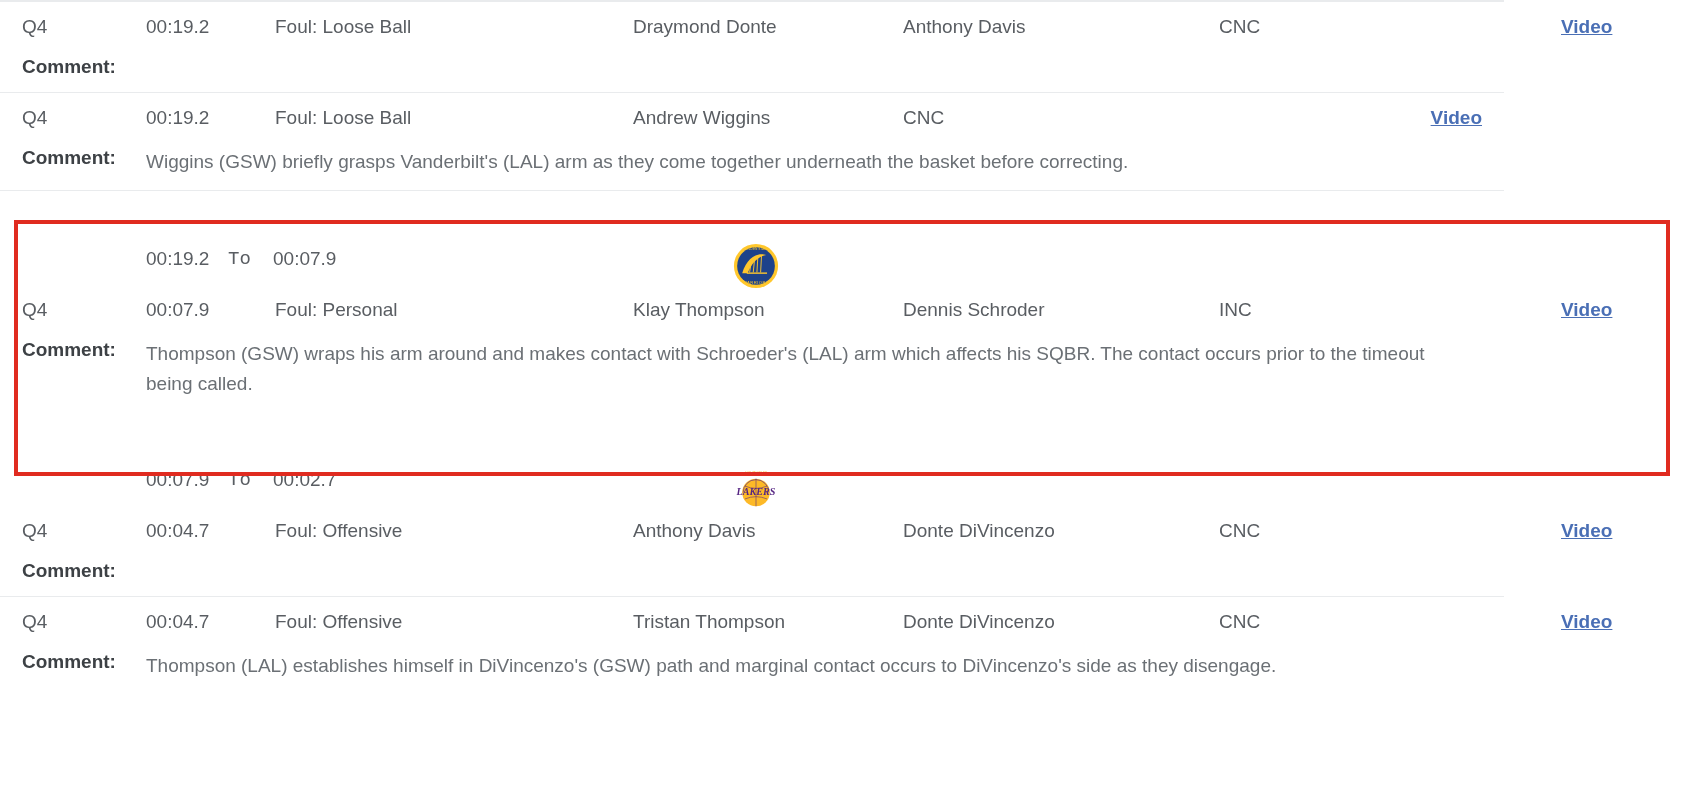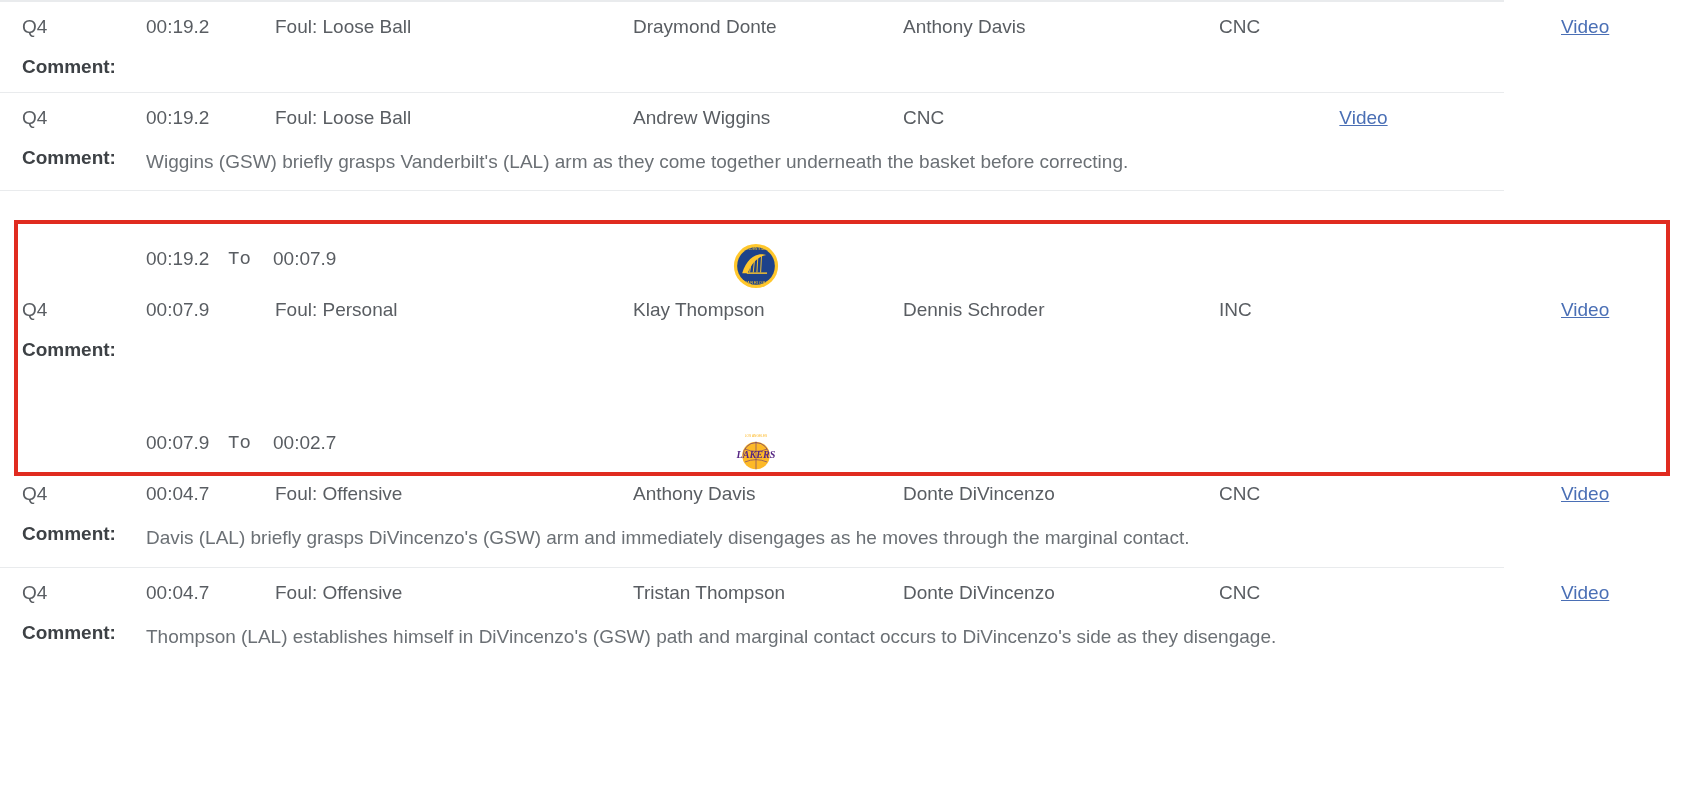--- a/index.html
+++ b/index.html
@@ -35,21 +35,21 @@
     border-bottom: 1px solid #e9ebed;
   }
   .comment-row.nb { border-bottom: none; }
 
   .c-period   { width: 124px; flex: 0 0 124px; }
   .c-time     { width: 129px; flex: 0 0 129px; }
   .c-call     { width: 358px; flex: 0 0 358px; }
   .c-p1       { width: 270px; flex: 0 0 270px; }
   .c-p2       { width: 316px; flex: 0 0 316px; }
   .c-decision { width: 229px; flex: 0 0 229px; }
-  .c-video    { flex: 1 1 auto; text-align: center; padding-left: 113px; }
+  .c-video    { flex: 1 1 auto; text-align: right; padding-left: 113px; font-weight: bold; }
 
   .video-link {
     color: #4a6fb5;
     text-decoration: underline;
     font-size: 19px;
     cursor: pointer;
   }
 
   .comment-label {
     flex: 0 0 124px;
@@ -195,20 +195,21 @@
       <div class="c-call">Foul: Personal</div>
       <div class="c-p1">Klay Thompson</div>
       <div class="c-p2">Dennis Schroder</div>
       <div class="c-decision">INC</div>
       <div class="c-video">
         <span class="video-link">Video</span>
       </div>
     </div>
     <div class="comment-row nb" style="padding-left:0;padding-right:0;">
       <div class="comment-label">Comment:</div>
+      <div class="comment-text">Thompson (GSW) wraps his arm around and makes contact with Schroeder's (LAL) arm which affects his SQBR. The contact occurs prior to the timeout being called.</div>
     </div>
   </div>
 
   <div class="segment">
     <div class="segment-bar-line">
       <div class="seg-logo">
         <svg class="logo" viewBox="0 0 100 100">
           <circle cx="50" cy="62" r="30" fill="#fdb927"></circle>
           <path d="M22 62 A28 28 0 0 1 78 62" fill="none" stroke="#552583" stroke-width="1.4"></path>
           <path d="M26 48 Q50 58 74 48" fill="none" stroke="#552583" stroke-width="1.2"></path>
@@ -236,21 +237,20 @@
     <div class="c-call">Foul: Offensive</div>
     <div class="c-p1">Anthony Davis</div>
     <div class="c-p2">Donte DiVincenzo</div>
     <div class="c-decision">CNC</div>
     <div class="c-video">
       <span class="video-link">Video</span>
     </div>
   </div>
   <div class="comment-row">
     <div class="comment-label">Comment:</div>
-    <div class="comment-text">Davis (LAL) briefly grasps DiVincenzo's (GSW) arm and immediately disengages as he moves through the marginal contact.</div>
   </div>
 
   <div class="play-row">
     <div class="c-period">Q4</div>
     <div class="c-time">00:04.7</div>
     <div class="c-call">Foul: Offensive</div>
     <div class="c-p1">Tristan Thompson</div>
     <div class="c-p2">Donte DiVincenzo</div>
     <div class="c-decision">CNC</div>
     <div class="c-video">

